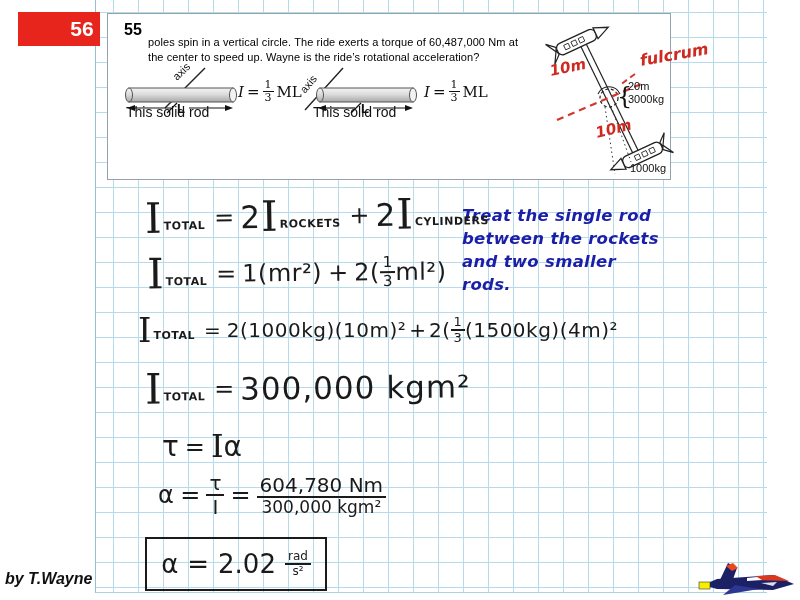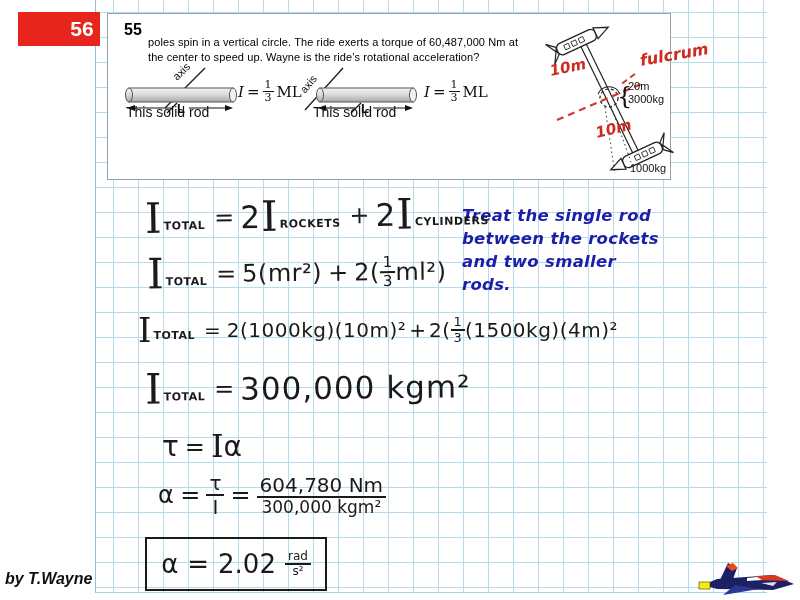--- a/index.html
+++ b/index.html
@@ -193,21 +193,21 @@
     <span class="op">+</span>
     <span class="term v-big">2</span>
     <span class="bigI">I</span>
     <span class="subsc">CYLINDERS</span>
   </div>
 
   <div class="eq rot-m05" style="left:147px;top:255px;">
     <span class="bigI">I</span>
     <span class="subsc">TOTAL</span>
     <span class="op">=</span>
-    <span class="term">5(mr²)</span>
+    <span class="term">1(mr²)</span>
     <span class="op">+</span>
     <span class="term">2(</span>
     <span class="sfrac hfrac" style="font-size:15px;">
       <span class="fn">1</span>
       <span class="fd">3</span>
     </span>
     <span class="term">ml²)</span>
   </div>
 
   <div class="eq" style="left:138px;top:315px;">

